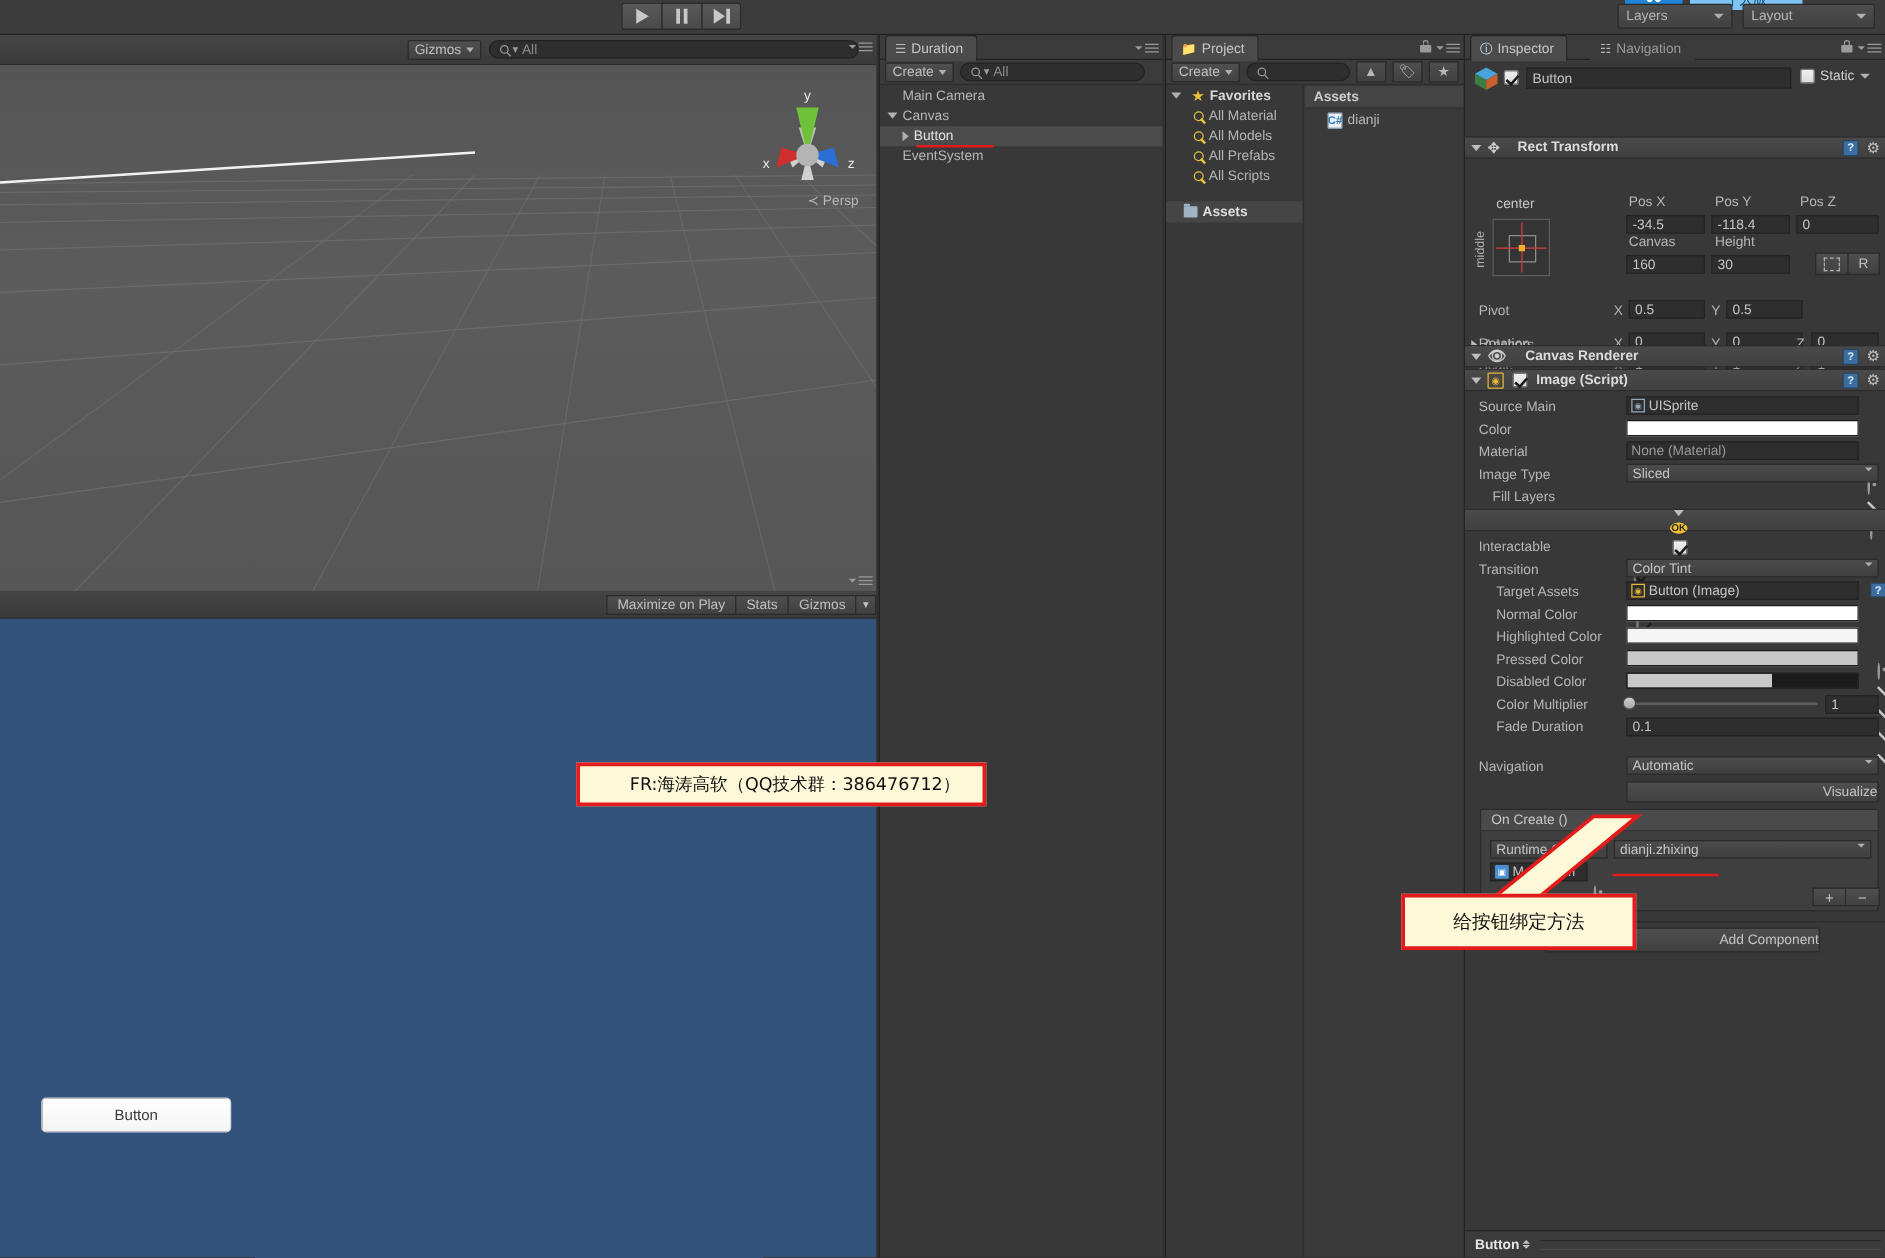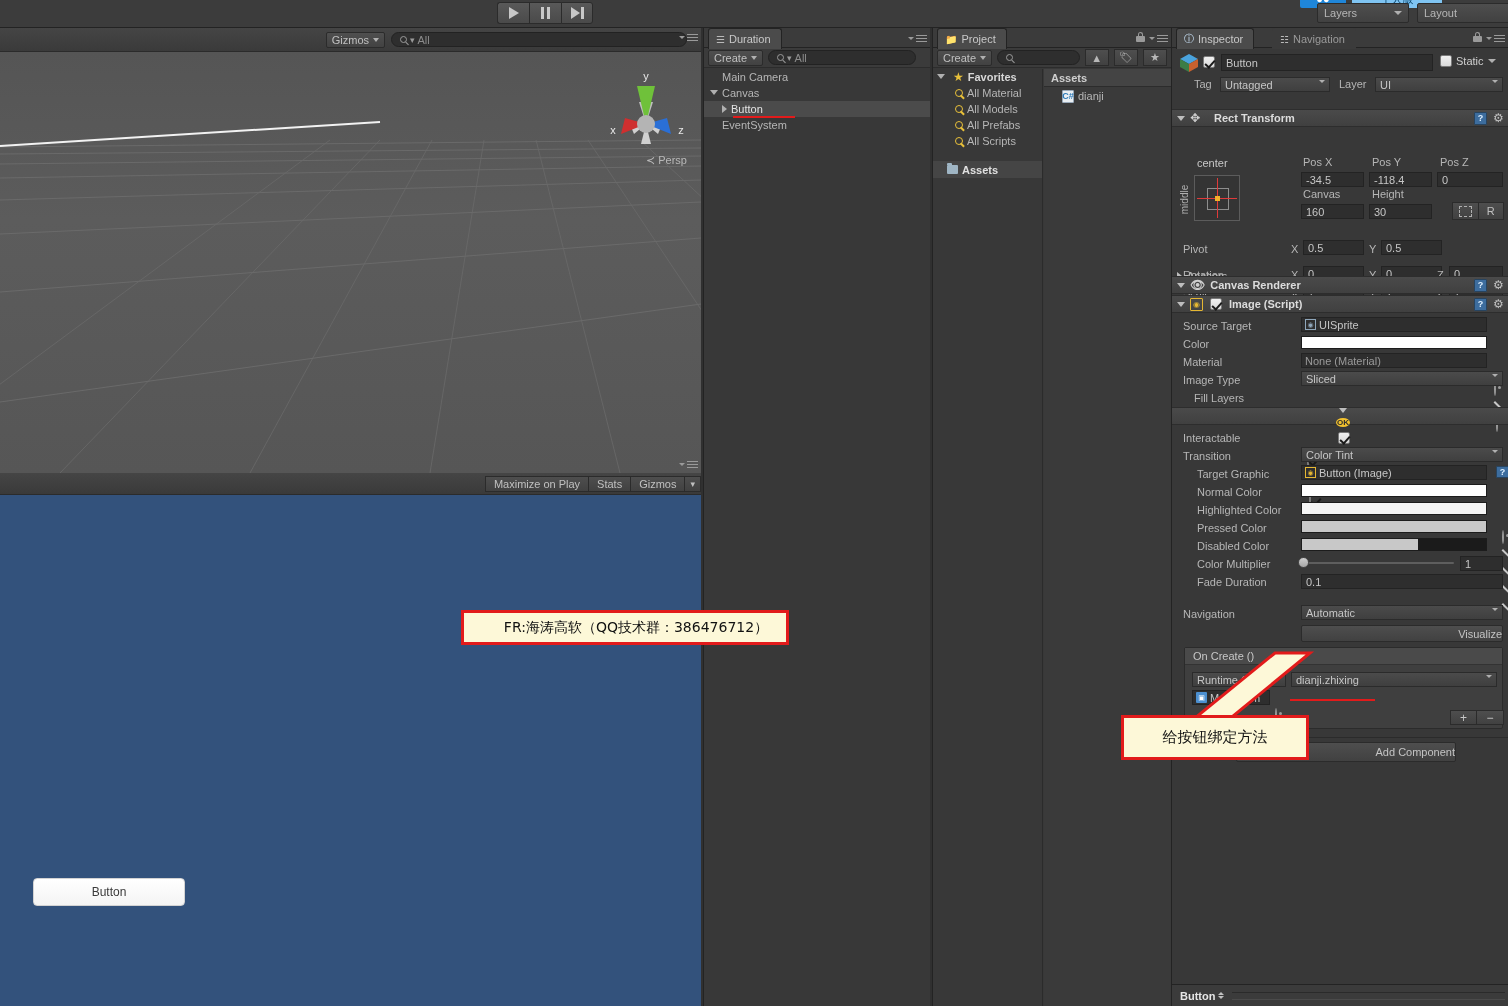--- a/index.html
+++ b/index.html
@@ -22,21 +22,21 @@
   .playbtn:first-child{ border-radius:3px 0 0 3px;}
   .tri{ width:0;height:0;border-left:10px solid #c8c8c8;border-top:6px solid transparent;border-bottom:6px solid transparent;}
   .pausebar{ width:3px;height:12px;background:#c8c8c8; }
   .stepwrap{display:flex;align-items:center;gap:1px;}
   .stepbar{width:3px;height:12px;background:#c8c8c8;}
 
   .tb-right{ position:absolute; top:1px; }
   .tb-dd{ height:20px; background:linear-gradient(#4e4e4e,#414141);
           border:1px solid #2b2b2b; border-radius:2px;
           display:flex; align-items:center; padding:0 6px; color:#b6b6b6;
-          font-size:11px;margin-left:23px; }
+          font-size:11px; }
   .tb-dd .arr{ margin-left:auto; border-left:4px solid transparent;border-right:4px solid transparent;
                border-top:4px solid #b0b0b0; }
   #acct-chip{ left:1300px; top:-10px; width:46px;height:18px;background:#1f86d9;border-radius:2px;
               display:flex;align-items:center;justify-content:center;color:#fff;font-weight:bold;font-size:11px;}
   #acct-name{ left:1352px; top:-10px; width:90px;height:18px;background:#7fc4f2;border-radius:2px;
               display:flex;align-items:center;justify-content:center;color:#0e4a72;font-size:11px;}
   .tabbar{ height:20px; background:#3b3b3b; position:relative;
            border-bottom:1px solid #232323;}
   .tab{ position:absolute; top:0px; height:21px; background:#4b4b4b;
         border:1px solid #232323; border-bottom:none;
@@ -498,30 +498,20 @@
       </div>
 
       <div class="abs" style="left:268px;top:6px;display:flex;align-items:center;gap:4px;">
         <span class="ck off" style="width:12px;height:12px"></span>
         <span style="color:#cfcfcf">Static</span>
         <span style="border-left:4px solid transparent;border-right:4px solid transparent;border-top:4px solid #b0b0b0"></span>
       </div>
     </div>
 
     
-    <div class="abs" style="left:0;top:26px;width:337px;height:20px;">
-      <span class="abs" style="left:22px;top:3px">Tag</span>
-      <div class="abs fld dd" style="left:48px;top:2px;width:110px;">
-        <span>Untagged</span>
-      </div>
-      <span class="abs" style="left:167px;top:3px">Layer</span>
-      <div class="abs fld dd" style="left:203px;top:2px;width:128px;">
-        <span>UI</span>
-      </div>
-    </div>
 
     
     <div class="abs comp-hdr" style="left:0;top:60px;width:337px;">
       <span class="disc"></span>
       <span style="color:#cfcfcf;font-size:12px;letter-spacing:-1px">✥</span>
       <span style="margin-left:10px">Rect Transform</span>
       <span class="help-ico" style="margin-left:auto">?</span>
       <span class="gear-ico" style="margin-right:4px">⚙</span>
     </div>
 
@@ -606,36 +596,36 @@
       </div>
     <span class="abs" style="left:265px;top:238px">Z</span>
     <div class="abs fld" style="left:277px;top:235px;width:54px">
       <span>1</span>
       </div>
 
     
     <div class="abs comp-hdr" style="left:0;top:227px;width:337px;">
       <span class="disc"></span>
       <span style="color:#cfcfcf;font-size:12px">👁</span>
-      <span style="">Canvas Renderer</span>
+      <span style="margin-left:10px">Canvas Renderer</span>
       <span class="help-ico" style="margin-left:auto">?</span>
       <span class="gear-ico" style="margin-right:4px">⚙</span>
     </div>
 
     
     <div class="abs comp-hdr" style="left:0;top:246px;width:337px;">
       <span class="disc"></span>
       <span style="width:13px;height:13px;border:1.5px solid #e5b733;border-radius:1px;display:flex;align-items:center;justify-content:center;color:#e5b733;font-size:8px">◉</span>
       <span class="ck" style="margin-left:2px"></span>
       <span style="margin-left:2px">Image (Script)</span>
       <span class="help-ico" style="margin-left:auto">?</span>
       <span class="gear-ico" style="margin-right:4px">⚙</span>
     </div>
 
-    <span class="abs" style="left:11px;top:271px">Source Target</span>
+    <span class="abs" style="left:11px;top:271px">Source Main</span>
     <div class="abs obj-fld" style="left:129px;top:268px;width:186px">
       <span style="width:11px;height:11px;border:1px solid #8fa7bb;color:#8fa7bb;font-size:7px;display:flex;align-items:center;justify-content:center">◉</span>
       <span>UISprite</span>
     </div>
     <span class="abs target-ico" style="left:322px;top:270px"></span>
 
     <span class="abs" style="left:11px;top:289px">Color</span>
     <div class="abs colorfield" style="left:129px;top:287px;width:186px;background:#ffffff"></div>
     <span class="abs picker" style="left:320px;top:287px"></span>
 
@@ -664,21 +654,21 @@
     </div>
 
     <span class="abs" style="left:11px;top:383px">Interactable</span>
     <span class="abs ck" style="left:131px;top:382px"></span>
 
     <span class="abs" style="left:11px;top:401px">Transition</span>
     <div class="abs fld dd" style="left:129px;top:398px;width:202px">
       <span>Color Tint</span>
     </div>
 
-    <span class="abs" style="left:25px;top:419px">Target Graphic</span>
+    <span class="abs" style="left:25px;top:419px">Target Assets</span>
     <div class="abs obj-fld" style="left:129px;top:416px;width:186px">
       <span style="width:11px;height:11px;border:1.4px solid #e5b733;color:#e5b733;font-size:7px;display:flex;align-items:center;justify-content:center">◉</span>
       <span>Button (Image)</span>
     </div>
     <span class="abs target-ico" style="left:322px;top:418px"></span>
 
     <span class="abs" style="left:25px;top:437px">Normal Color</span>
     <div class="abs colorfield" style="left:129px;top:435px;width:186px;background:#ffffff"></div>
     <span class="abs picker" style="left:320px;top:435px"></span>
 

